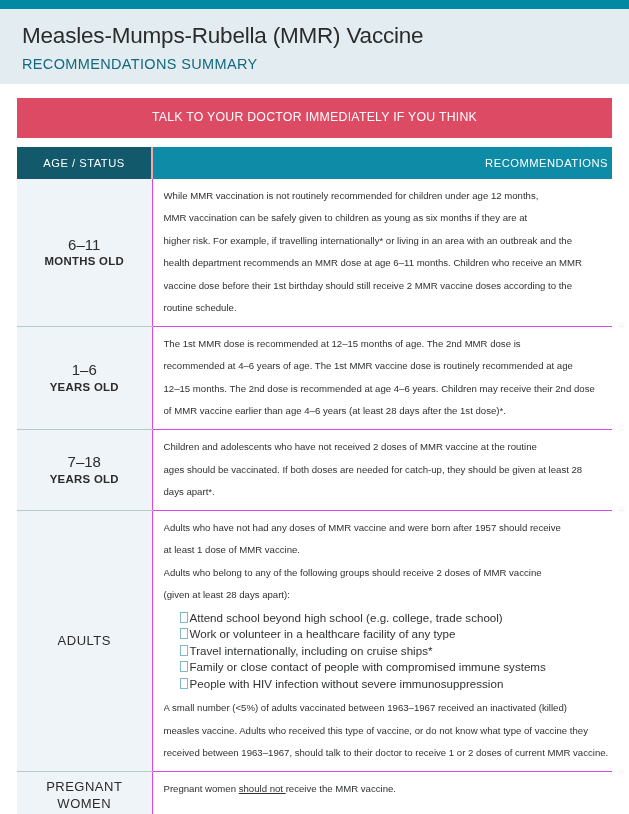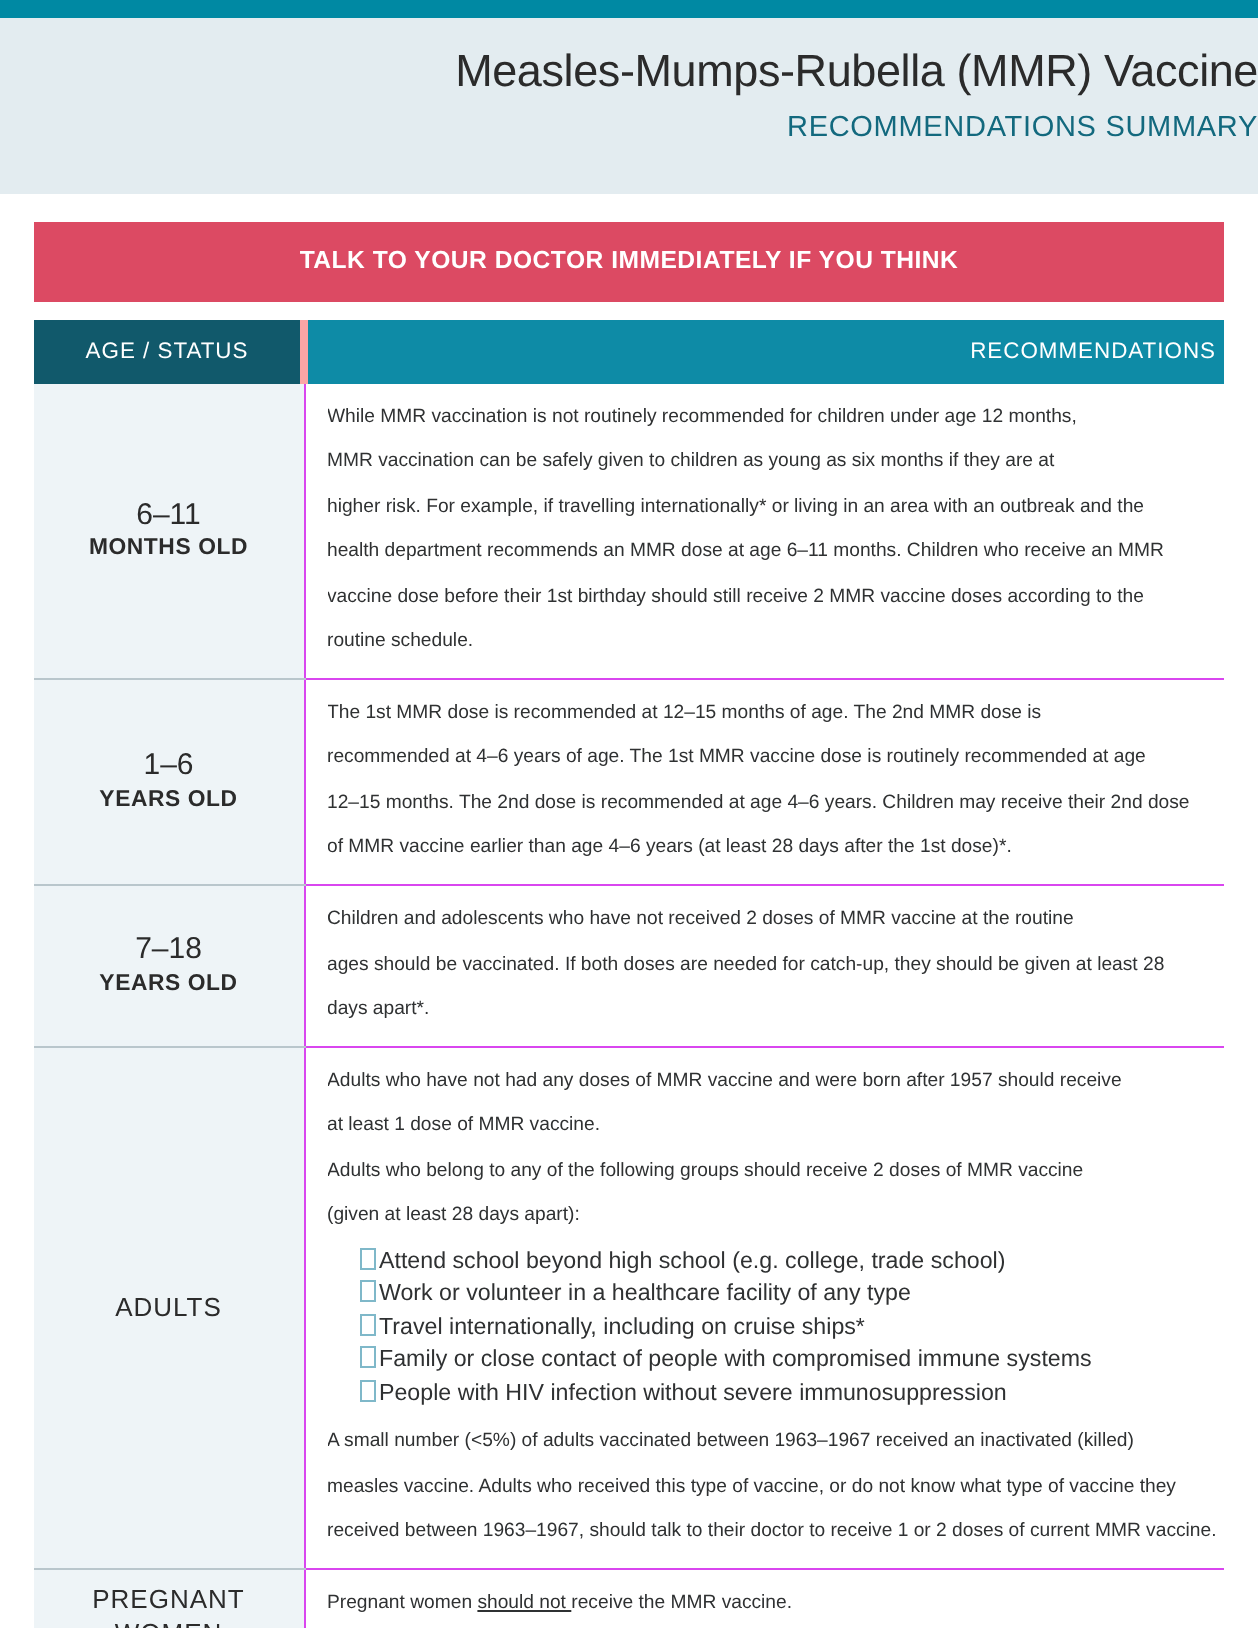--- a/index.html
+++ b/index.html
@@ -17,22 +17,21 @@
 
   
   .top-rule {
     height: 9px;
     background: #0089a3;
   }
 
   
   .page-header {
     background: #e3ecf0;
-    padding: 14px 0 25px 22px;
-    text-align: right;
+    padding: 14px 0 12px 22px;
   }
   .page-title {
     font-size: 22.5px;
     color: #2b2b2b;
     letter-spacing: -0.2px;
     line-height: 1.15;
     font-weight: 400;
   }
   .page-subtitle {
     font-size: 14.5px;
@@ -49,21 +48,21 @@
   }
 
   
   .alert-banner {
     background: #dc4a63;
     color: #ffffff;
     text-align: center;
     font-size: 12.3px;
     letter-spacing: 0.25px;
     line-height: 1.45;
-    font-weight: 700;
+    font-weight: 400;
     padding: 11px 6px 11px;
     margin-top: 14px;
   }
 
   
   .rec-table {
     width: 100%;
     border-collapse: collapse;
     margin-top: 9px;
     table-layout: fixed;
@@ -72,21 +71,21 @@
   .rec-table col.c-rec   { width: auto; }
 
   .th-age {
     background: #11596b;
     color: #ffffff;
     font-size: 11.2px;
     letter-spacing: 0.5px;
     font-weight: 400;
     text-align: center;
     padding: 10px 4px;
-    border-right: 4px solid #fca5a5;
+    border-right: 2px solid #fca5a5;
   }
   .th-rec {
     background: #0e8ba6;
     color: #ffffff;
     font-size: 11.2px;
     letter-spacing: 0.5px;
     font-weight: 400;
     text-align: right;
     padding: 10px 4px;
   }

